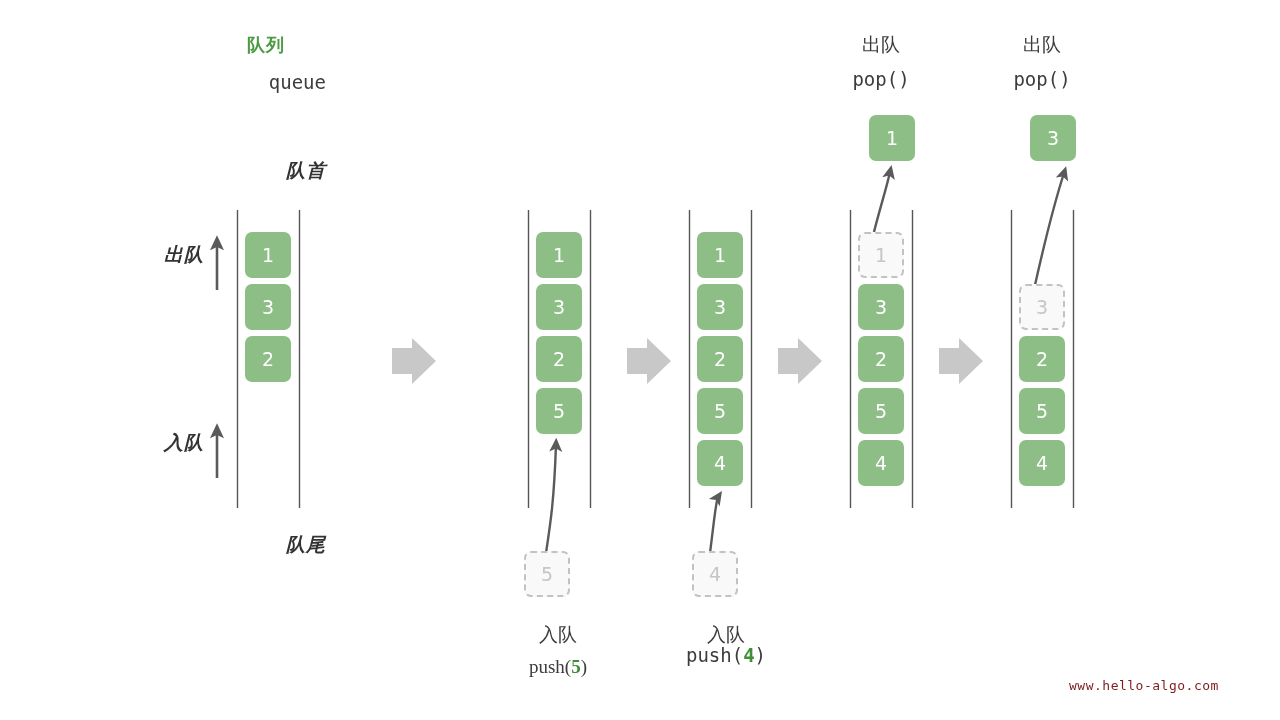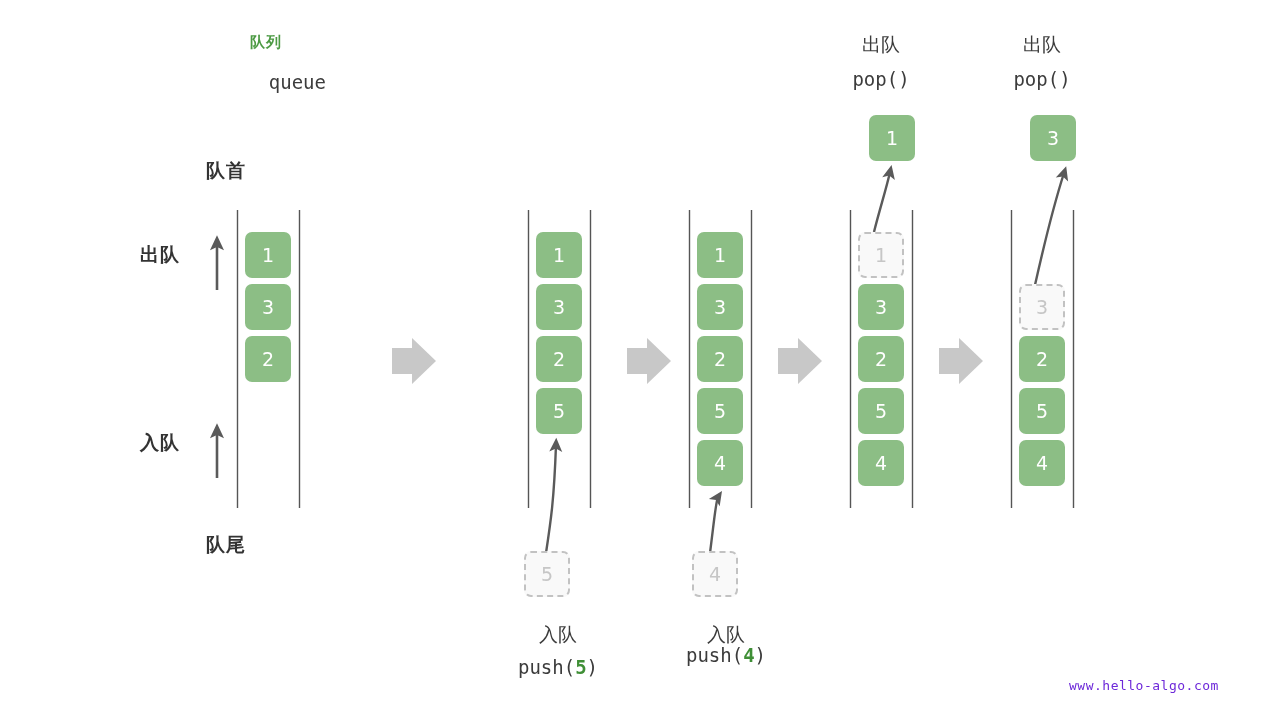--- a/index.html
+++ b/index.html
@@ -18,41 +18,42 @@
   #stage {
     position: absolute;
     left: 0; top: 0;
     width: 1280px;
     height: 720px;
   }
   .abs { position: absolute; }
 
   
   .title-cn {
-    font-size: 15px;
+    font-size: 18px;
     font-weight: bold;
     color: #4c9a43;
     letter-spacing: 1px;
     text-align: center;
     white-space: nowrap;
   }
   .title-en {
     font-family: "DejaVu Sans Mono", "Liberation Mono", monospace;
     font-size: 19px;
     color: #3c3c3c;
     text-align: right;
     white-space: nowrap;
   }
   .label-bold {
     font-size: 19px;
     font-weight: bold;
     color: #333333;
-    text-align: left;
+    text-align: right;
     white-space: nowrap;
     letter-spacing: 1px;
+    font-style: italic;
   }
   .op-cn {
     font-size: 19px;
     color: #3c3c3c;
     text-align: center;
     white-space: nowrap;
   }
   .op-code {
     font-family: "DejaVu Sans Mono", "Liberation Mono", monospace;
     font-size: 19px;
@@ -60,21 +61,21 @@
     text-align: center;
     white-space: nowrap;
   }
   .op-code .hl {
     color: #3f8f36;
     font-weight: bold;
   }
   .watermark {
     font-family: "DejaVu Sans Mono", "Liberation Mono", monospace;
     font-size: 13px;
-    color: #6d28d9;
+    color: #7f1d1d;
     white-space: nowrap;
     letter-spacing: 0.5px;
   }
 
   
   .cell {
     width: 46px;
     height: 46px;
     border-radius: 7px;
     background: #8cbe85;
@@ -196,21 +197,21 @@
   </div>
 
   <div class="abs" style="left:536px; top:232px;">
     <div class="cell" style="margin-bottom:6px;">1</div>
     <div class="cell" style="margin-bottom:6px;">3</div>
     <div class="cell" style="margin-bottom:6px;">2</div>
     <div class="cell">5</div>
   </div>
   <div class="abs cell ghost" style="left:524px; top:551px;">5</div>
   <div class="abs op-cn" style="left:488px; top:622px; width:140px;">入队</div>
-  <div class="abs op-code" style="left:488px; top:656px; width:140px;">
+  <div class="abs op-code" style="left:488px; top:656px; width:140px;font-family:Liberation Serif, serif;">
     <span>push(</span><span class="hl">5</span><span>)</span>
   </div>
 
   <div class="abs" style="left:697px; top:232px;">
     <div class="cell" style="margin-bottom:6px;">1</div>
     <div class="cell" style="margin-bottom:6px;">3</div>
     <div class="cell" style="margin-bottom:6px;">2</div>
     <div class="cell" style="margin-bottom:6px;">5</div>
     <div class="cell">4</div>
   </div>

